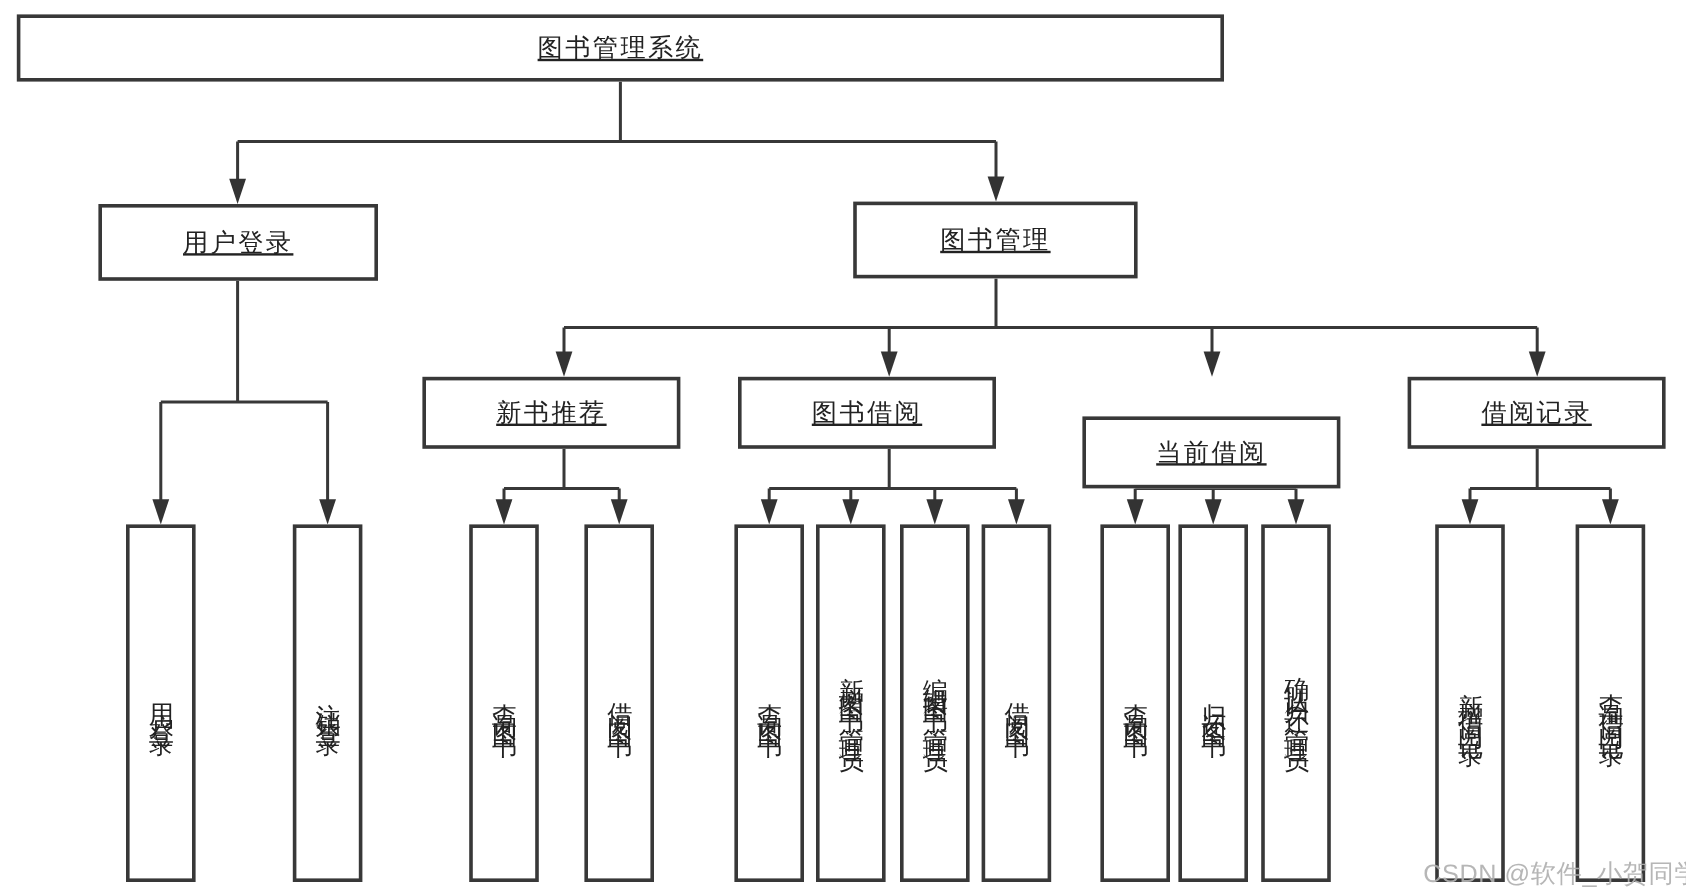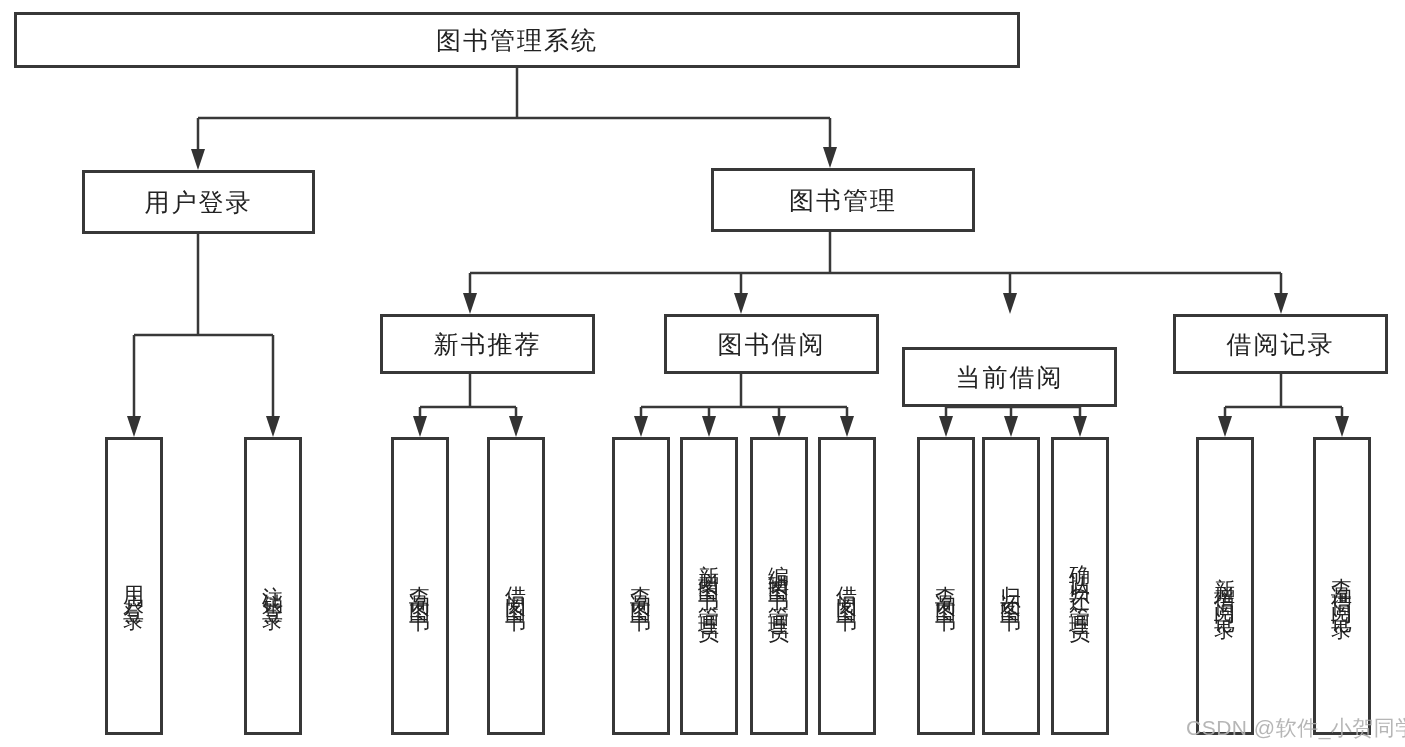--- a/index.html
+++ b/index.html
@@ -25,45 +25,46 @@
     position: absolute;
     box-sizing: border-box;
     border: 3px solid #383838;
     background: #ffffff;
     display: flex;
     align-items: center;
     justify-content: center;
     z-index: 1;
   }
   .node .hlabel {
-    font-size: 25px;
+    font-size: 21px;
     color: #222222;
     letter-spacing: 2px;
     white-space: nowrap;
+    text-decoration: underline;
   }
   .leaf {
     top: 437px;
     width: 58px;
     height: 298px;
   }
   .leaf .vlabel {
     writing-mode: vertical-rl;
     text-orientation: mixed;
     font-size: 21px;
     color: #222222;
     letter-spacing: 0.40em;
     line-height: 1;
     white-space: nowrap;
   }
   .root-box   { left: 14px;  top: 12px;  width: 1006px; height: 56px; }
   .l2-user    { left: 82px;  top: 170px; width: 233px;  height: 64px; }
-  .l2-book    { left: 711px; top: 168px; width: 264px;  height: 64px; }
+  .l2-book    { left: 711px; top: 168px; width: 237px;  height: 64px; }
   .l3         { top: 314px;  height: 60px; width: 215px; }
-  .l3-newbook { left: 380px; }
-  .l3-borrow  { left: 664px; }
+  .l3-newbook { left: 352px; }
+  .l3-borrow  { left: 615px; }
   .l3-current { left: 902px; margin-top: 33px; }
   .l3-records { left: 1173px; }
   .leaf-1  { left: 105px; }
   .leaf-2  { left: 244px; }
   .leaf-3  { left: 391px; }
   .leaf-4  { left: 487px; }
   .leaf-5  { left: 612px; }
   .leaf-6  { left: 680px; }
   .leaf-7  { left: 750px; }
   .leaf-8  { left: 818px; }

